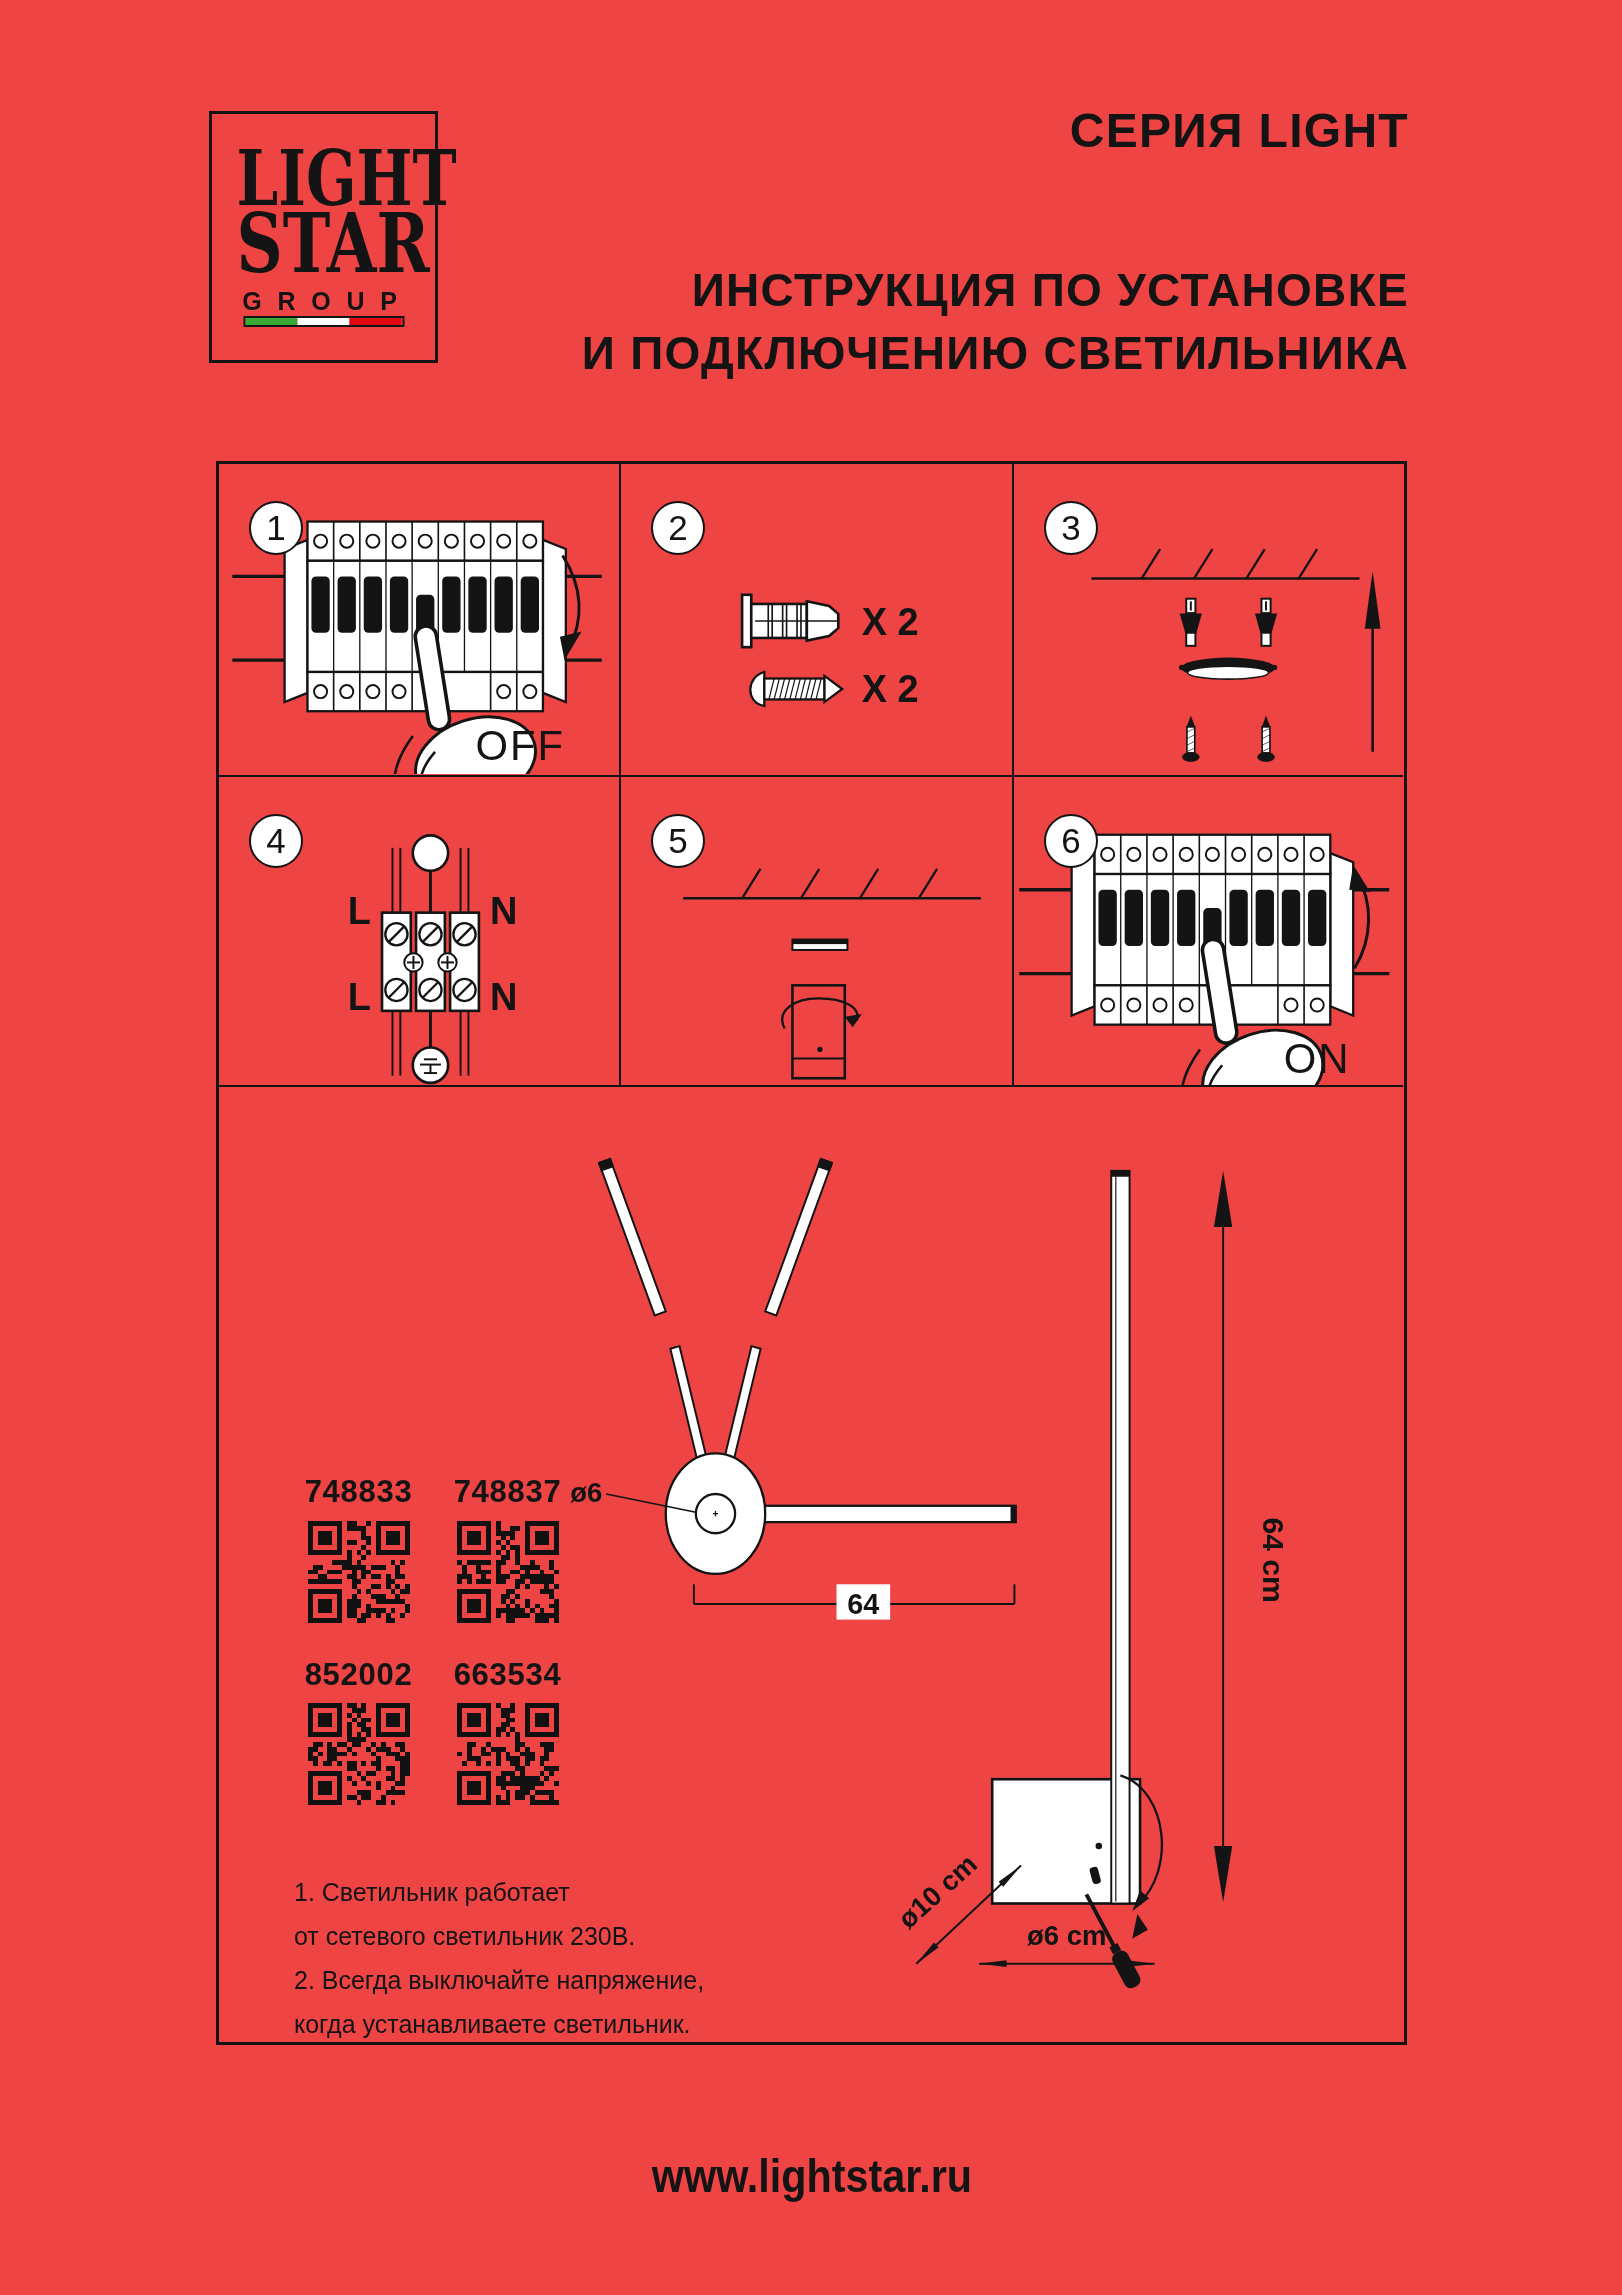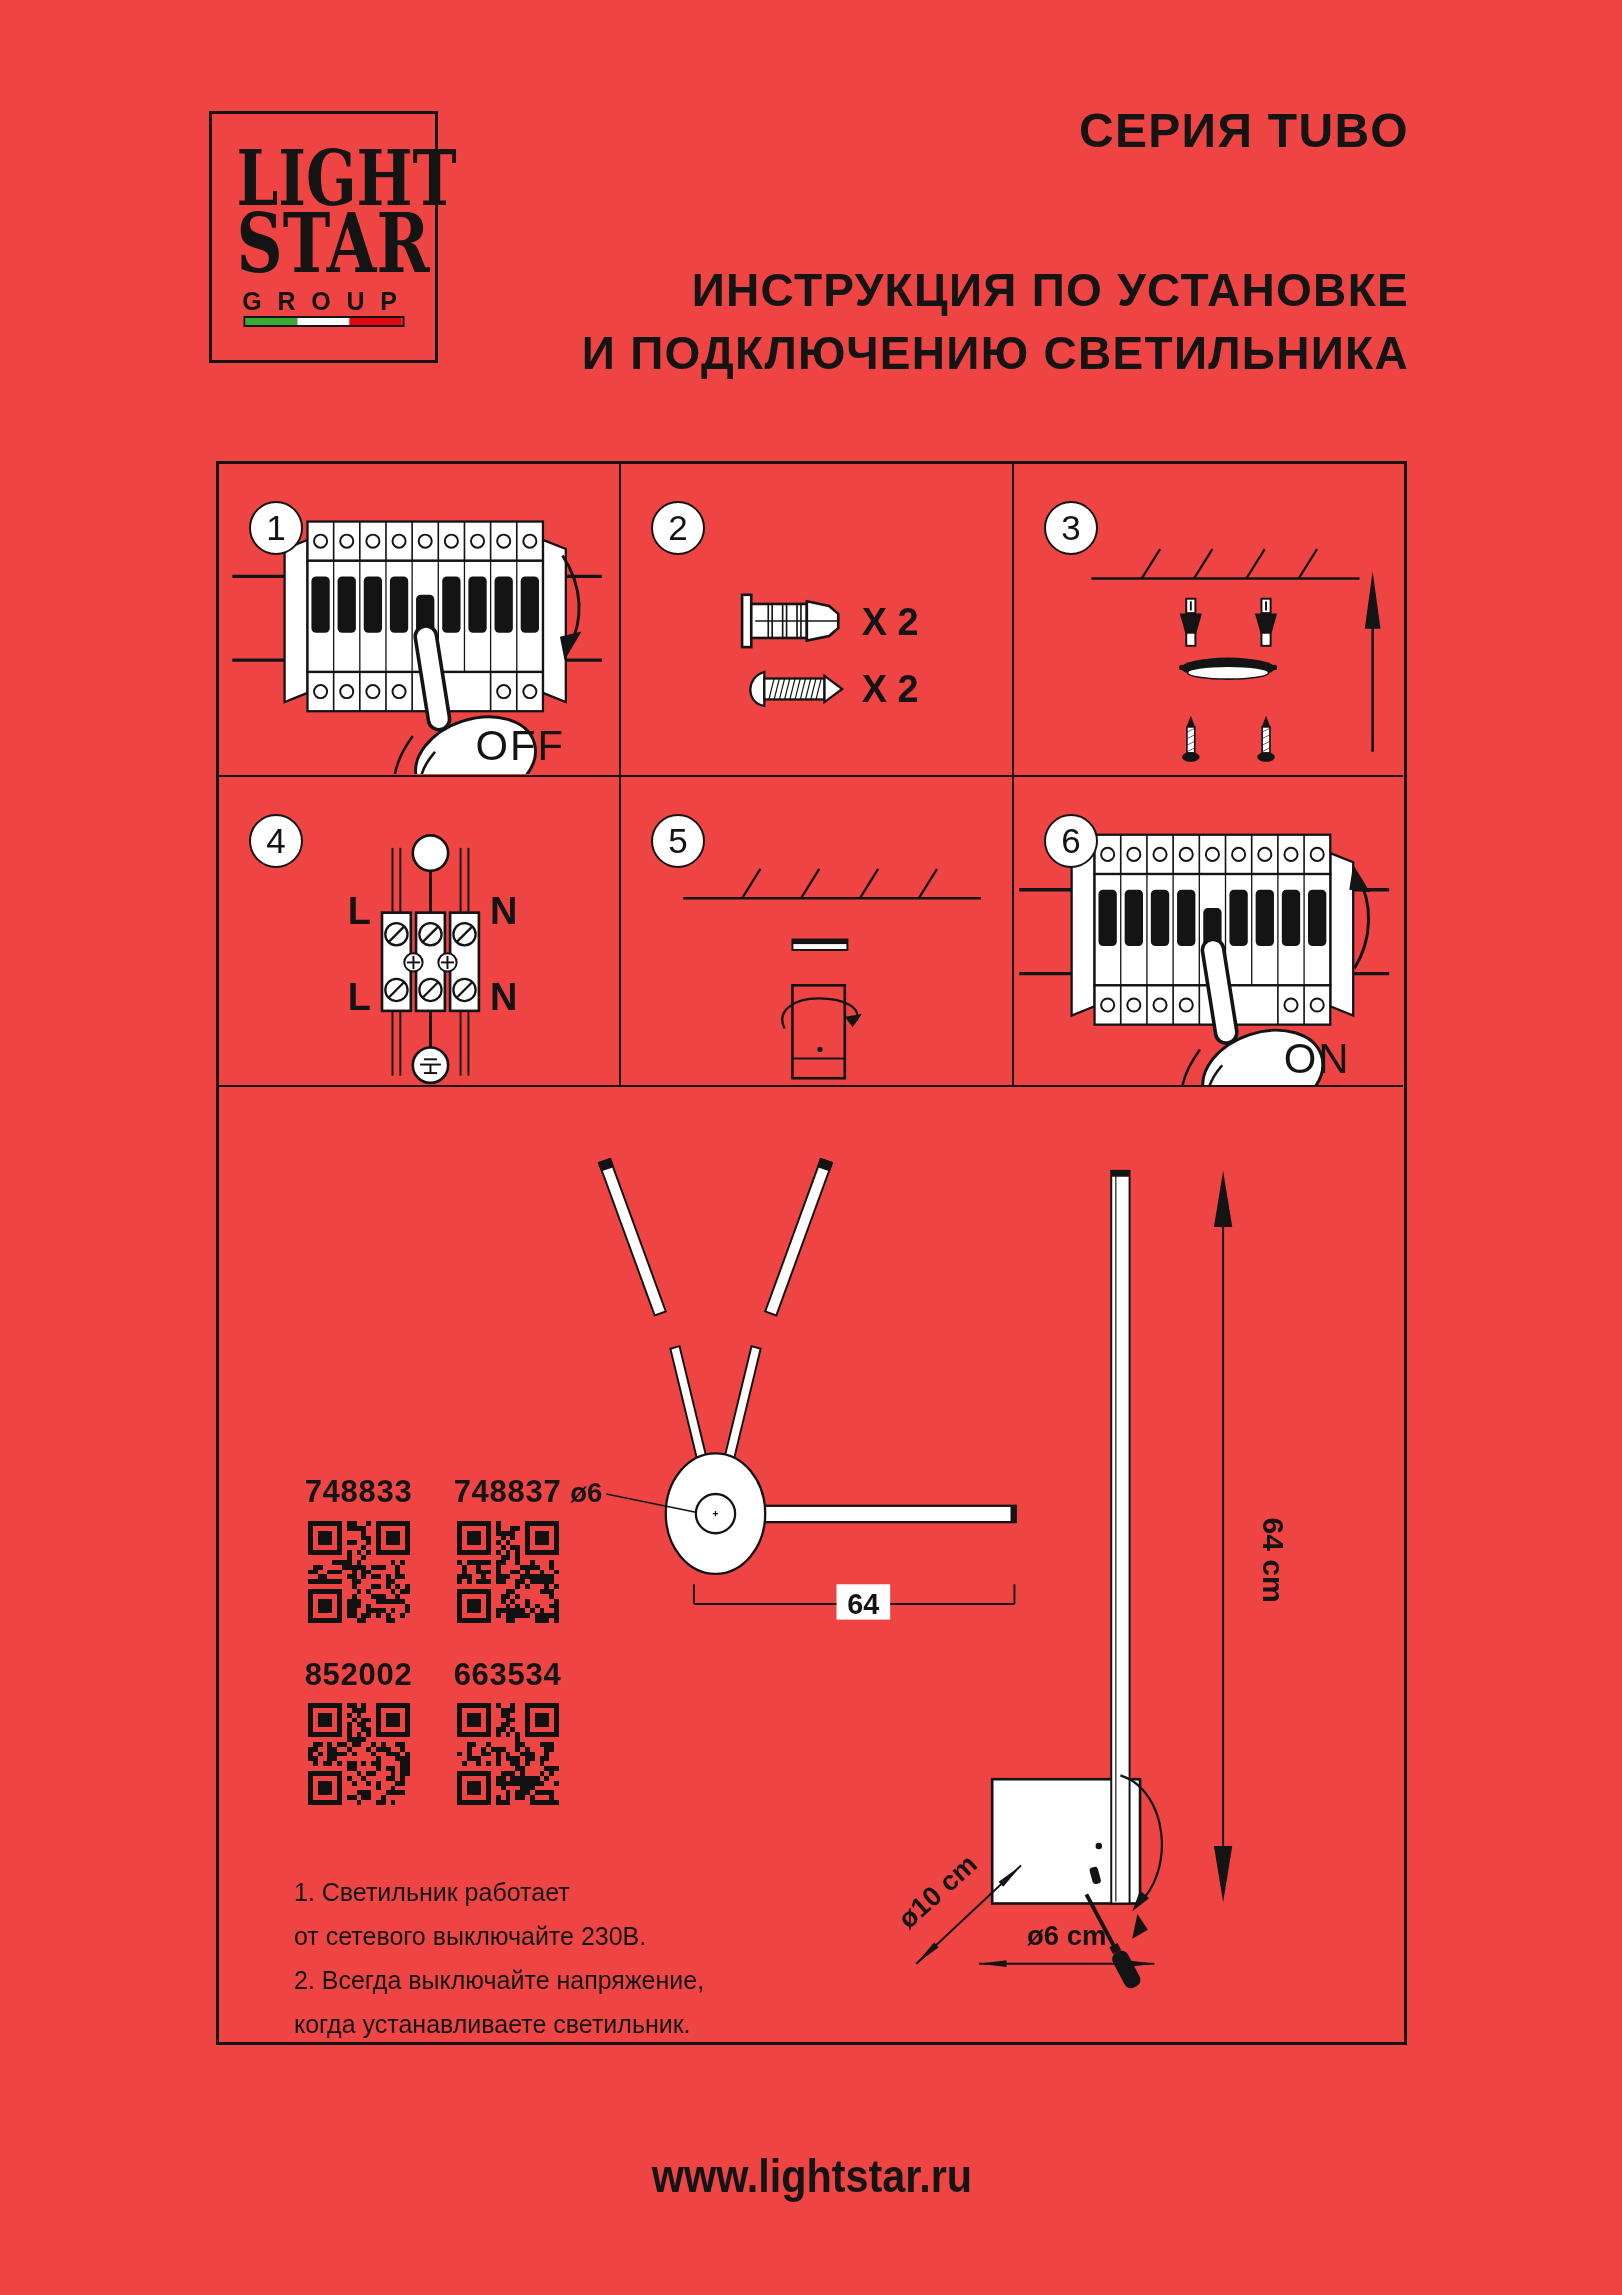--- a/index.html
+++ b/index.html
@@ -162,21 +162,21 @@
     <div class="logo-serif logo-w1">LIGHT</div>
     <div class="logo-serif logo-w2">STAR</div>
     <div class="logo-w3">GROUP</div>
     <div class="flag">
       <div class="flag-green"></div>
       <div class="flag-white"></div>
       <div class="flag-red"></div>
     </div>
   </div>
 
-  <div class="hd hd-series">СЕРИЯ TUBO</div>
+  <div class="hd hd-series">СЕРИЯ LIGHT</div>
   <div class="hd hd-instr1">ИНСТРУКЦИЯ ПО УСТАНОВКЕ</div>
   <div class="hd hd-instr2">И ПОДКЛЮЧЕНИЮ СВЕТИЛЬНИКА</div>
 
   <div class="grid">
 
     <div class="panel p1 pr pb">
       <div class="badge">1</div>
       <svg width="400" height="310" viewBox="0 0 611 474">
         <use href="#g-breaker"></use>
         <path d="M 525 140 C 556 188 558 238 534 284" fill="none" stroke="#141414" stroke-width="4.5"></path>
@@ -1325,21 +1325,21 @@
                 <rect x="18" y="20" width="1" height="1" fill="#111"></rect>
                 <rect x="19" y="20" width="1" height="1" fill="#111"></rect>
                 <rect x="20" y="20" width="1" height="1" fill="#111"></rect>
               </svg>
             </div>
         </div>
       </div>
 
       <div class="notes">
         <div>1. Светильник работает</div>
-        <div>от сетевого выключайте 230В.</div>
+        <div>от сетевого светильник 230В.</div>
         <div>2. Всегда выключайте напряжение,</div>
         <div>когда устанавливаете светильник.</div>
       </div>
     </div>
   </div>
 
   <div class="footer">
     <span>www.lightstar.ru</span>
   </div>
 </div>

